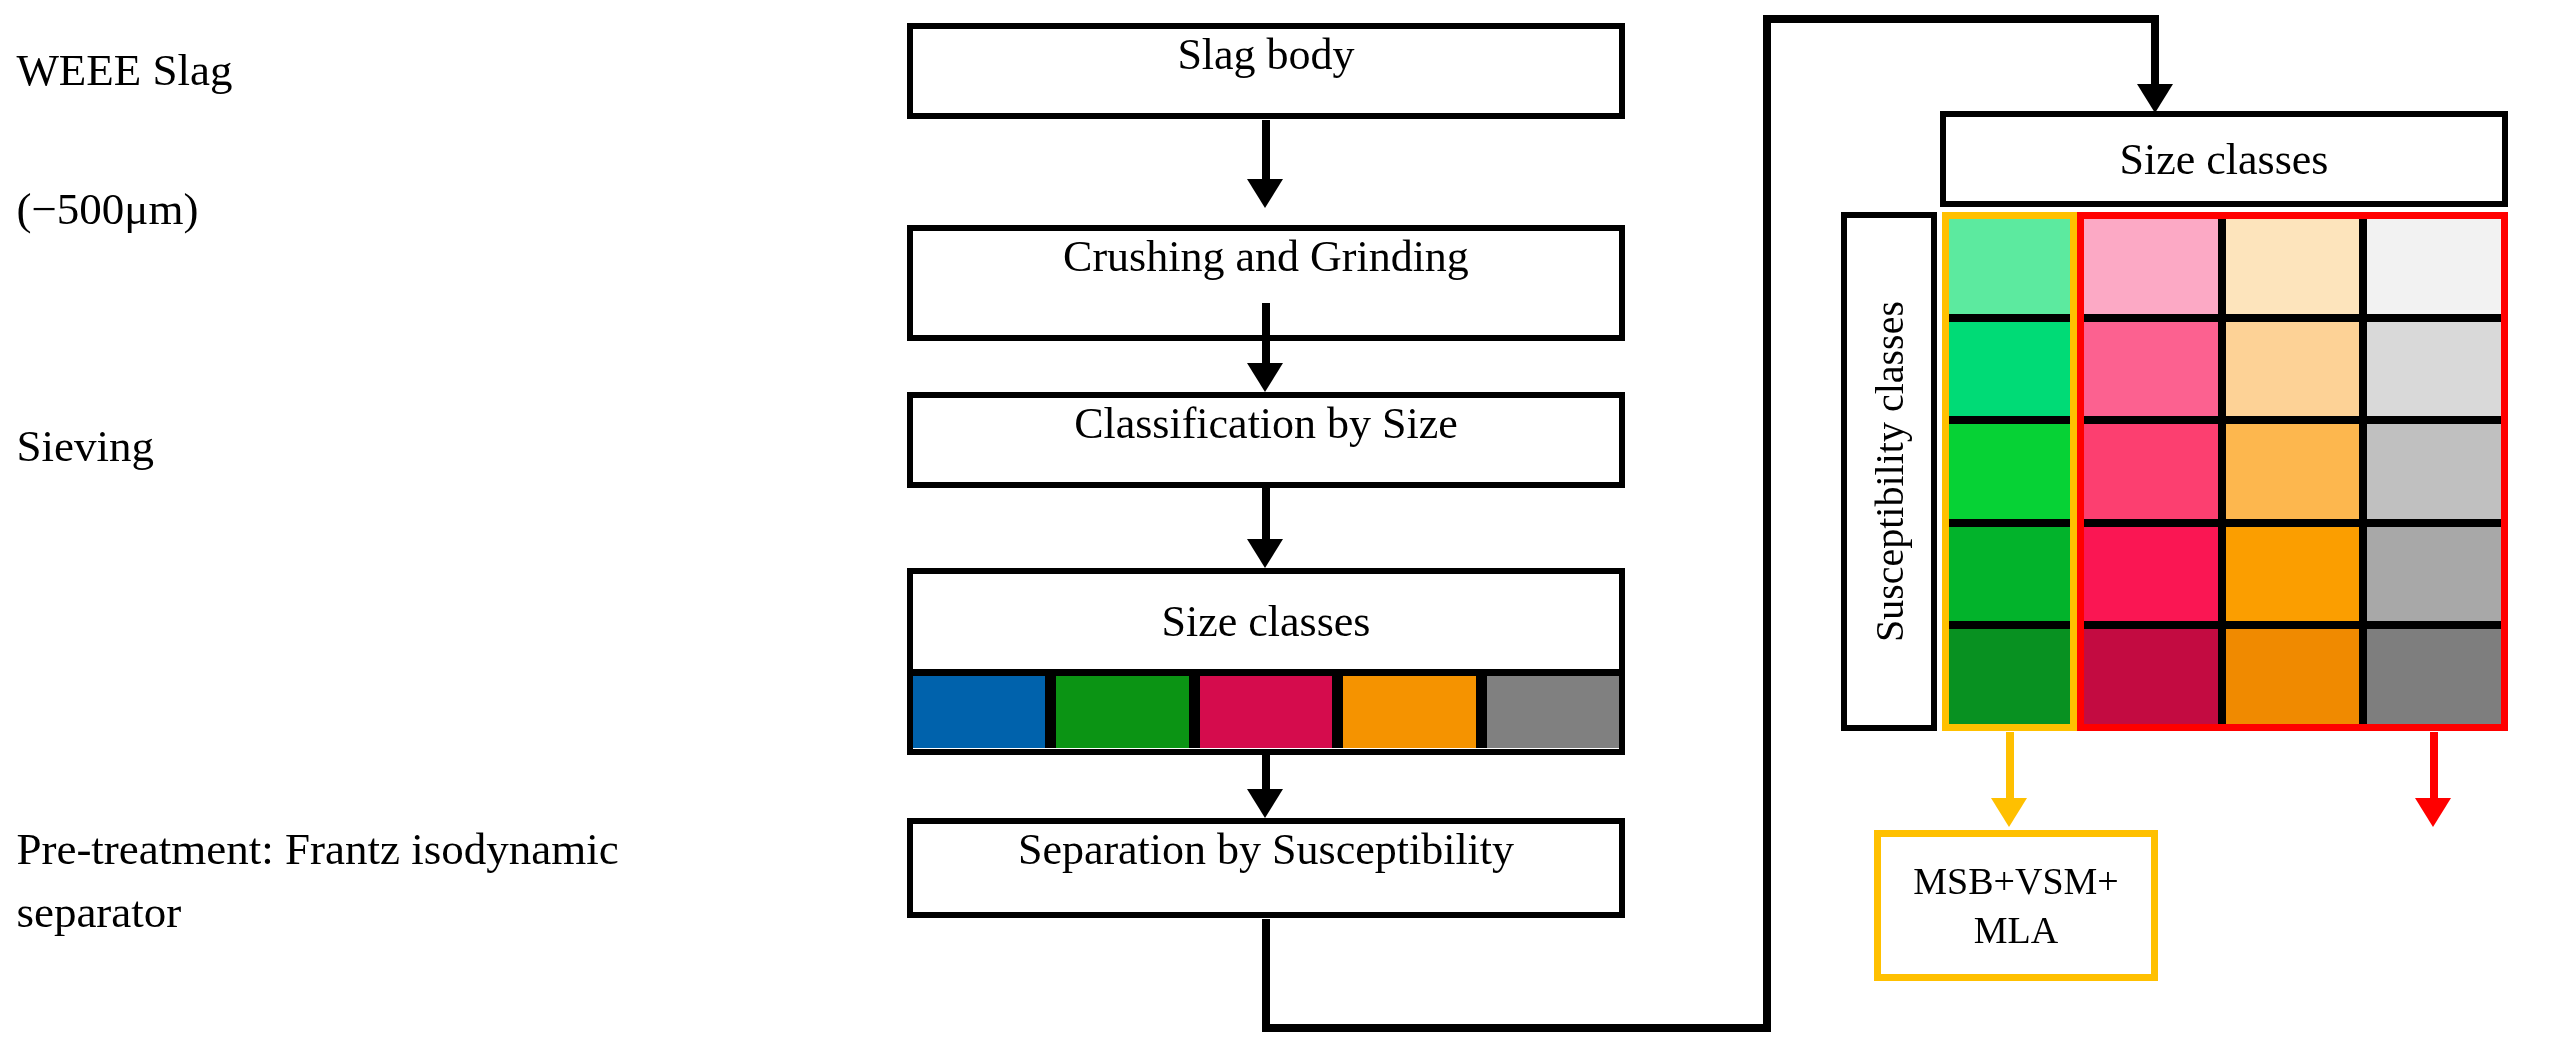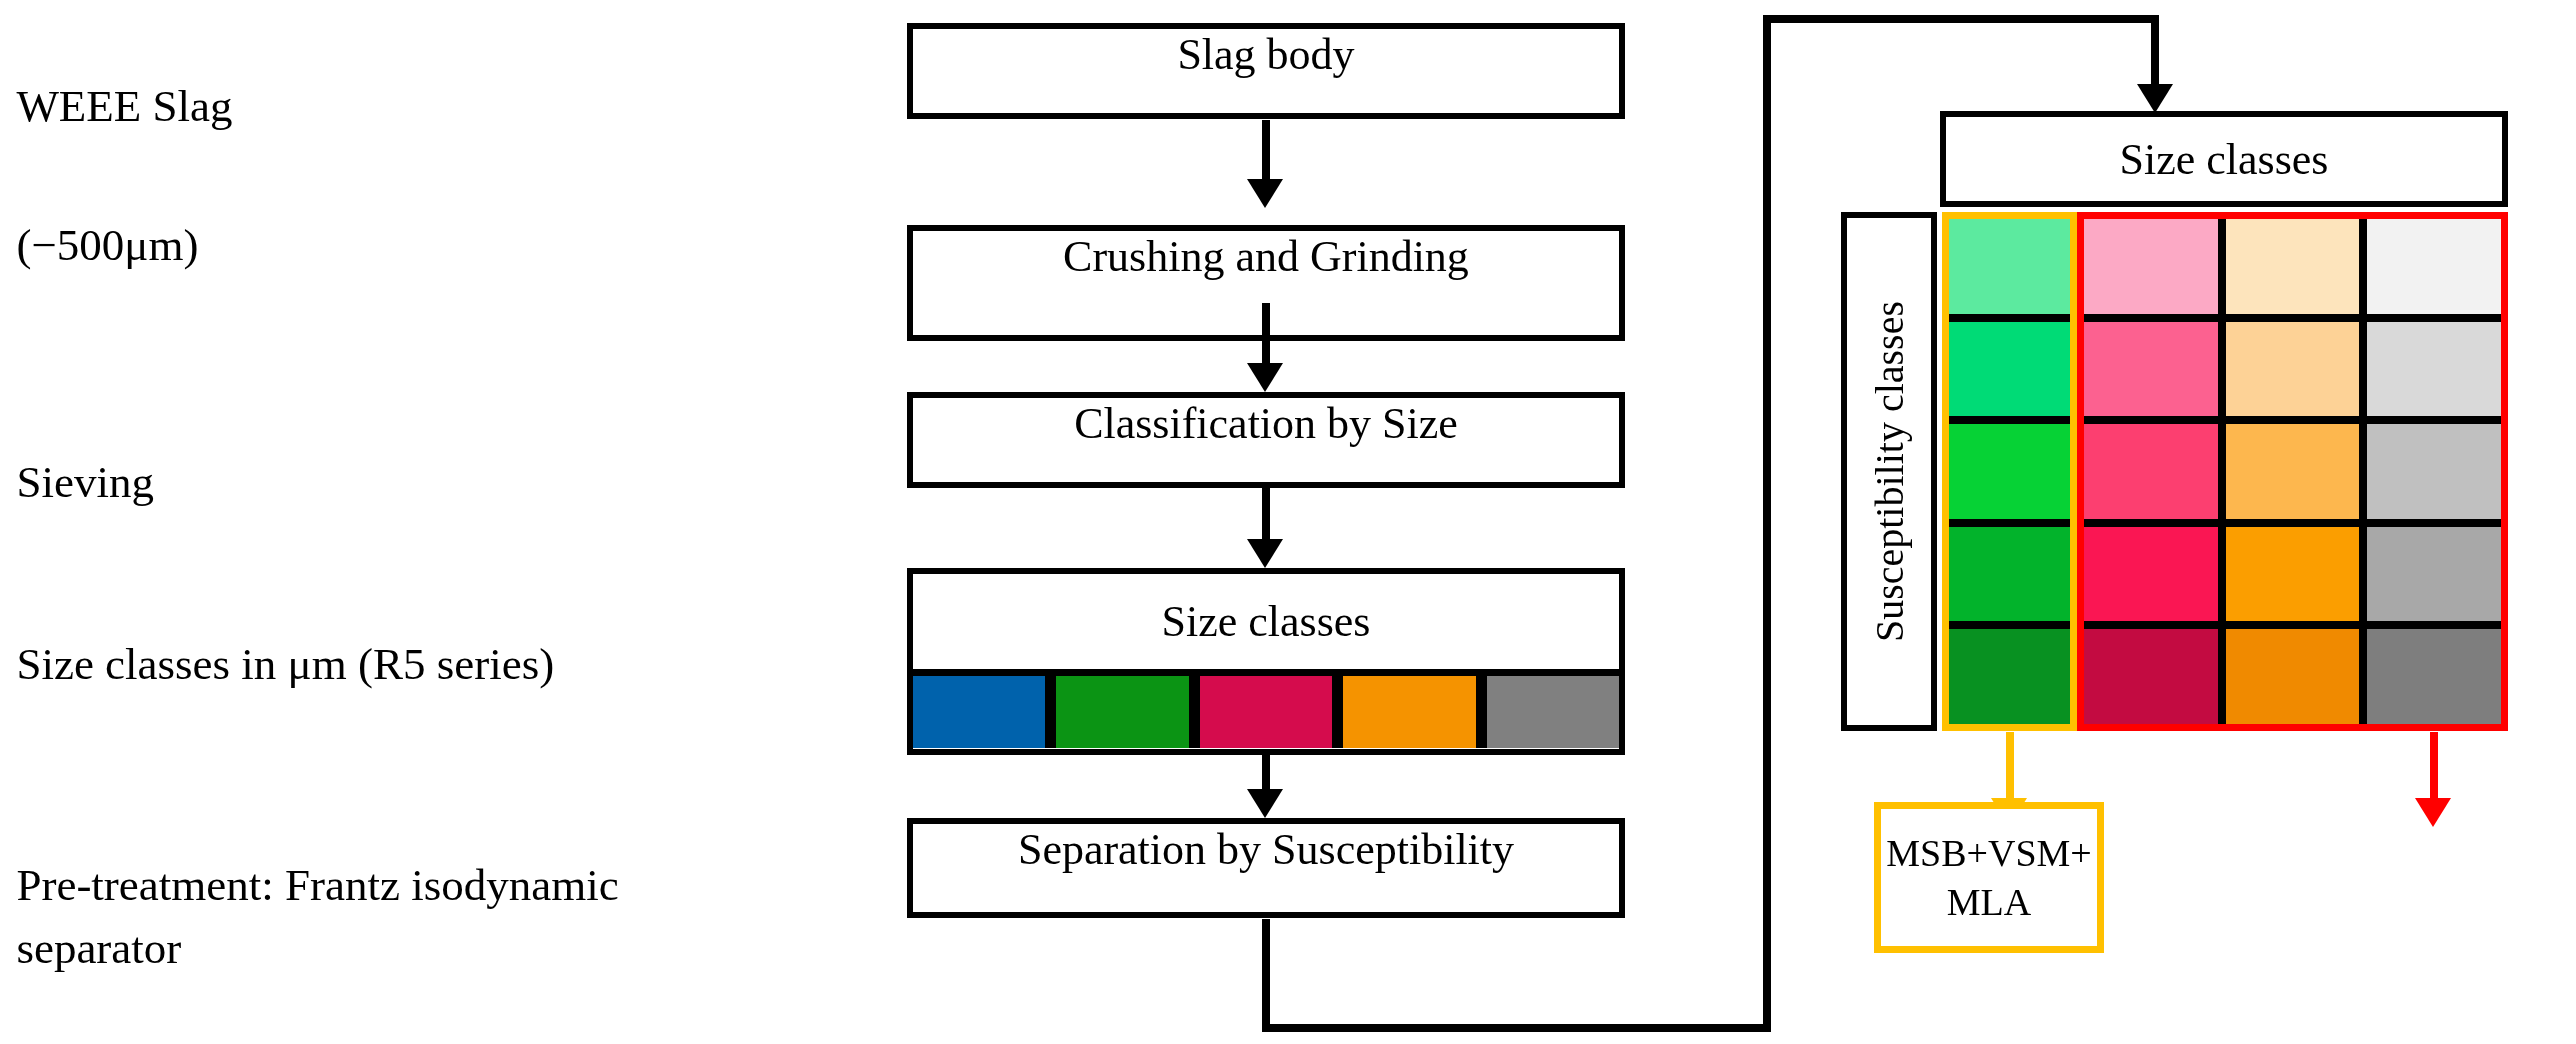--- a/index.html
+++ b/index.html
@@ -5,21 +5,21 @@
   html,body { margin:0; padding:0; background:#ffffff; }
   .canvas {
     position:relative; width:2576px; height:1044px;
     background:#ffffff; color:#000;
     font-family:"Liberation Serif", serif;
     overflow:hidden;
   }
   
   .label-block {
     position:absolute; left:16.4px;
-    font-size:45px; line-height:63px; white-space:nowrap;margin-top:36px;
+    font-size:45px; line-height:63px; white-space:nowrap;
   }
   
   .fbox {
     position:absolute; left:907px; width:718px;
     border:6.3px solid #000; background:#fff; box-sizing:border-box;
     display:flex; align-items:flex-start; justify-content:center;
     font-size:44px; text-align:center;
   }
   
   .fbox-strip { flex-direction:column; align-items:stretch; justify-content:flex-start; padding:0; }
@@ -59,39 +59,38 @@
     position:absolute; left:2077px; top:212px; width:431px; height:519px;
     border:7.6px solid #FF0000; background:#000; box-sizing:border-box;
     display:grid; grid-template-columns:repeat(3,1fr); grid-template-rows:repeat(5,1fr); gap:7.6px;
   }
   
   .out-box {
     position:absolute; background:#fff; box-sizing:border-box;
     display:flex; flex-direction:column; align-items:center; justify-content:center;
     font-size:38px; line-height:49px; text-align:center;
   }
-  .out-gold { left:1874px; top:802px; width:230px; height:151px; border:7.6px solid #FFC000; }
+  .out-gold { left:1874px; top:830px; width:284px; height:151px; border:7.6px solid #FFC000; }
   .out-red  { left:2310px; top:830px; width:201px; height:151px; border:7.6px solid #FF0000; }
 </style>
 </head>
 <body>
 
 <div class="canvas">
 
   <div class="label-block" style="top:39px">
     <div>WEEE Slag</div>
   </div>
   <div class="label-block" style="top:178px">
     <div>(−500μm)</div>
   </div>
   <div class="label-block" style="top:415px">
     <div>Sieving</div>
   </div>
   <div class="label-block" style="top:597px">
-    <div>Size classes in μm (R5 series)</div>
   </div>
   <div class="label-block" style="top:818px">
     <div>Pre-treatment: Frantz isodynamic</div>
     <div>separator</div>
   </div>
 
   <div class="fbox" style="top:23px;height:96px">
     <span>Slag body</span>
   </div>
   <div class="stem" style="left:1262px;top:120px;width:7.6px;height:63px"></div>

